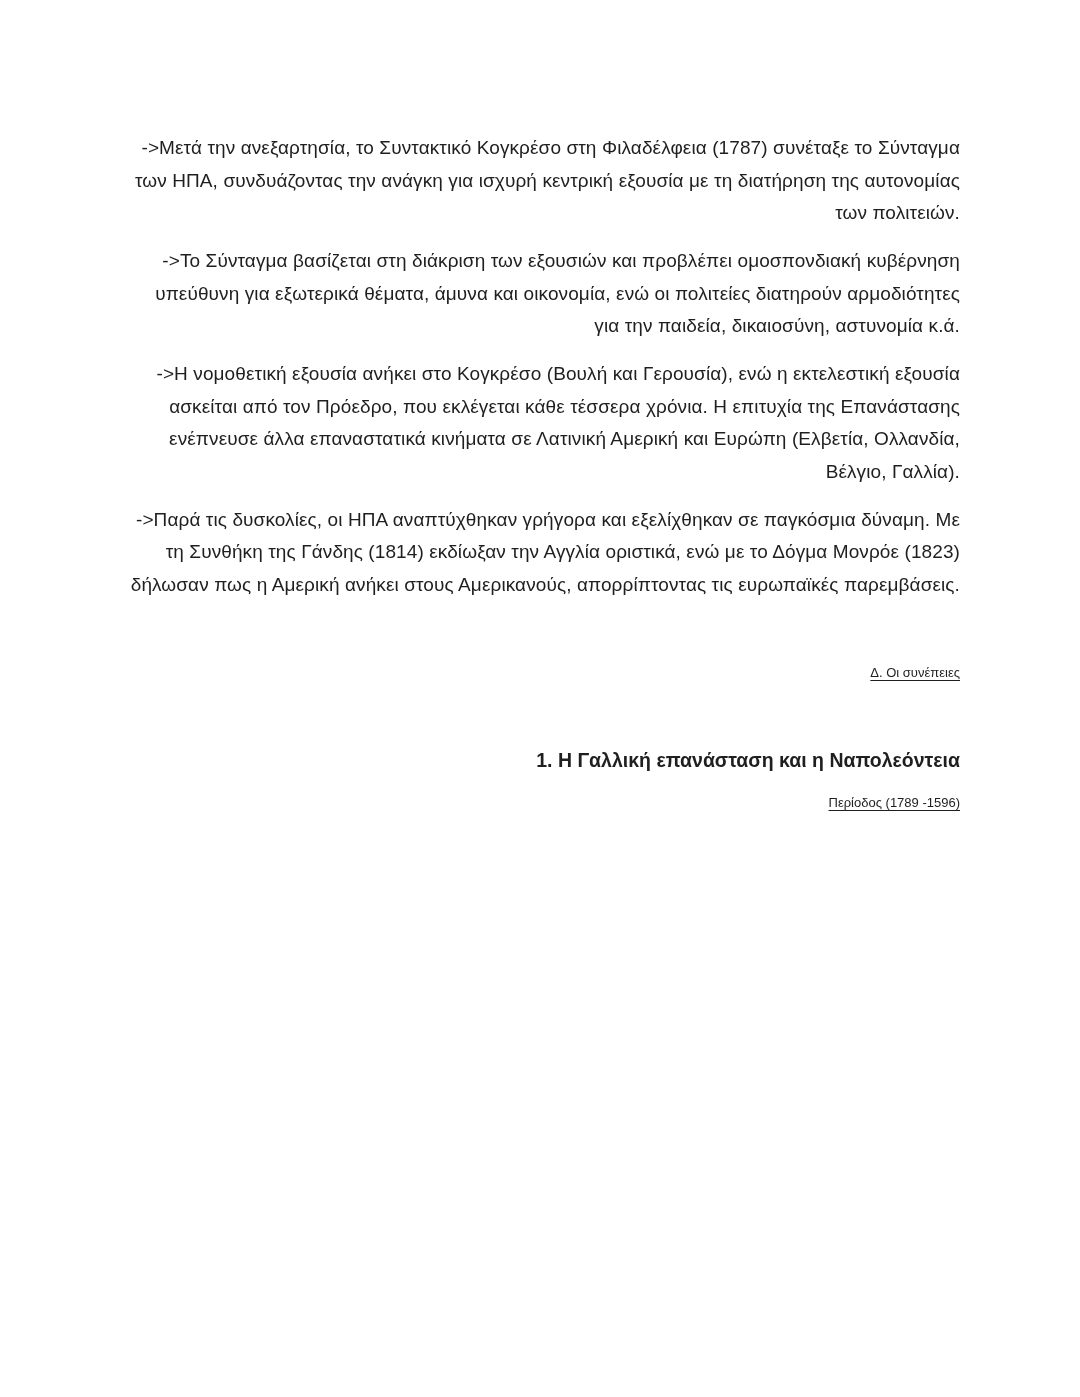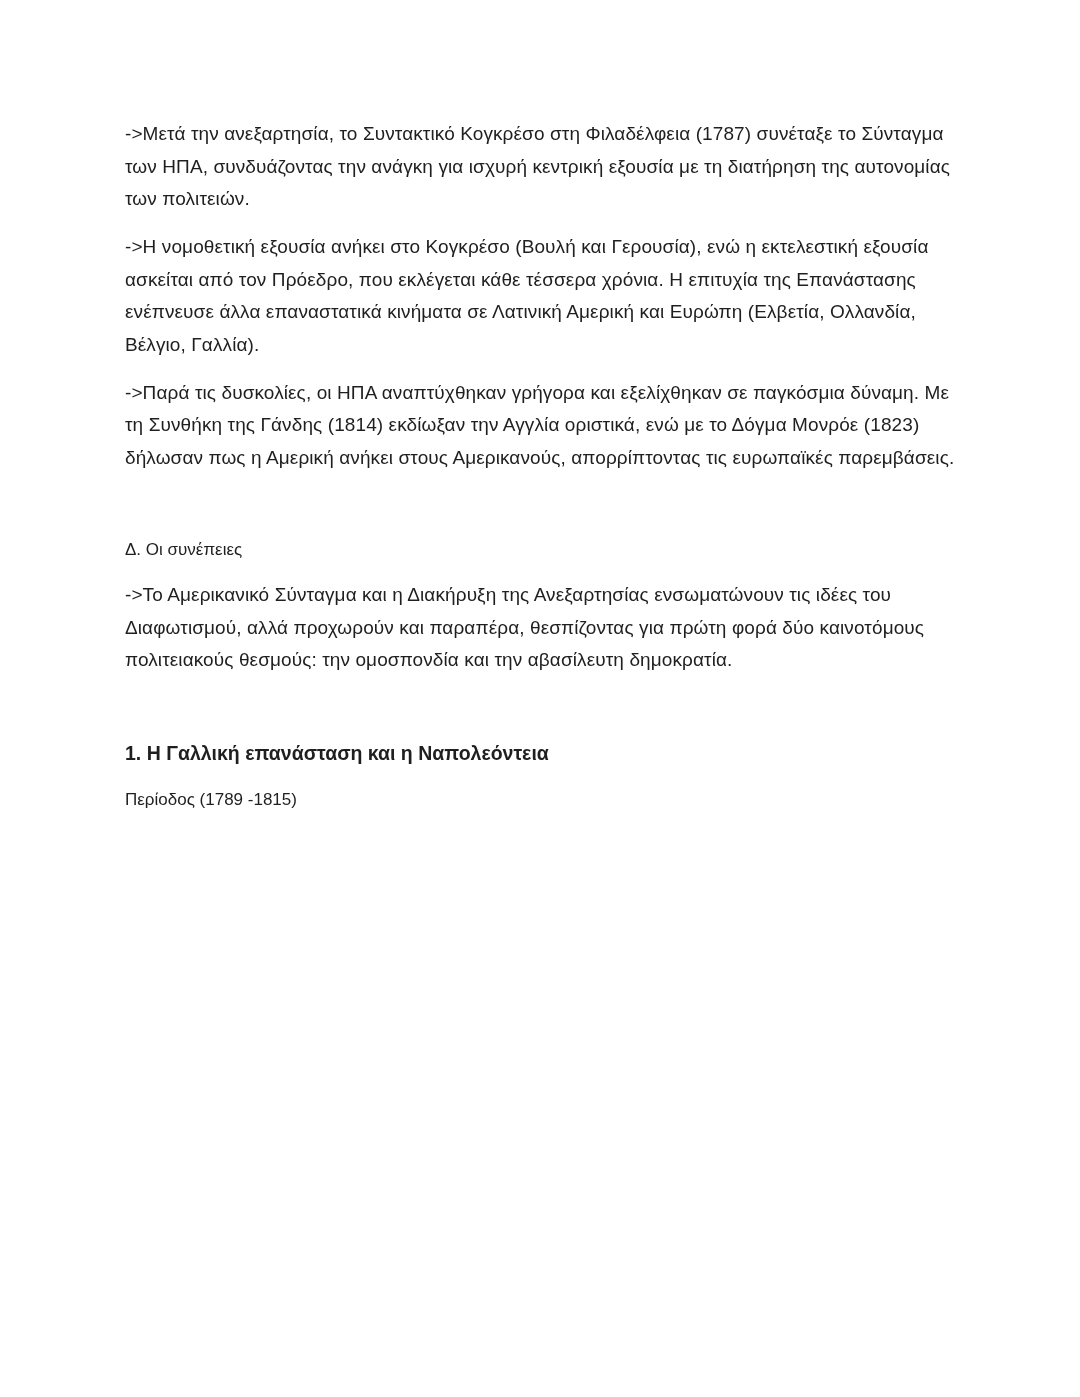--- a/index.html
+++ b/index.html
@@ -11,59 +11,61 @@
     width: 1080px;
     height: 1397px;
     position: relative;
     font-family: "Liberation Sans", "DejaVu Sans", sans-serif;
     color: #1f1f1f;
     -webkit-font-smoothing: antialiased;
   }
   .page {
     position: absolute;
     left: 125px;
-    top: 118px;
+    top: 132px;
     width: 835px;
+    text-align: right;
   }
   .para {
     font-size: 19px;
     line-height: 1.72;
     margin: 0 0 15px 0;
     font-weight: 400;
     letter-spacing: 0.1px;
   }
   .h-underline {
-    font-size: 17px;
+    font-size: 13px;
     line-height: 1.72;
     margin: 0 0 15px 0;
     font-weight: 400;
+    text-decoration: underline;
     text-underline-offset: 3px;
   }
   .h-bold {
     font-size: 19.5px;
     line-height: 1.7;
     margin: 0 0 15px 0;
     font-weight: 700;
   }
   .gap-section {
     height: 45px;
   }
 </style>
 </head>
 <body>
 
 <div class="page">
 
   <p class="para">-&gt;Μετά την ανεξαρτησία, το Συντακτικό Κογκρέσο στη Φιλαδέλφεια (1787) συνέταξε το Σύνταγμα των ΗΠΑ, συνδυάζοντας την ανάγκη για ισχυρή κεντρική εξουσία με τη διατήρηση της αυτονομίας των πολιτειών.</p>
+  <p class="para">-&gt;Το Σύνταγμα βασίζεται στη διάκριση των εξουσιών και προβλέπει ομοσπονδιακή κυβέρνηση υπεύθυνη για εξωτερικά θέματα, άμυνα και οικονομία, ενώ οι πολιτείες διατηρούν αρμοδιότητες για την παιδεία, δικαιοσύνη, αστυνομία κ.ά.</p>
   <p class="para">-&gt;Η νομοθετική εξουσία ανήκει στο Κογκρέσο (Βουλή και Γερουσία), ενώ η εκτελεστική εξουσία ασκείται από τον Πρόεδρο, που εκλέγεται κάθε τέσσερα χρόνια. Η επιτυχία της Επανάστασης ενέπνευσε άλλα επαναστατικά κινήματα σε Λατινική Αμερική και Ευρώπη (Ελβετία, Ολλανδία, Βέλγιο, Γαλλία).</p>
   <p class="para">-&gt;Παρά τις δυσκολίες, οι ΗΠΑ αναπτύχθηκαν γρήγορα και εξελίχθηκαν σε παγκόσμια δύναμη. Με τη Συνθήκη της Γάνδης (1814) εκδίωξαν την Αγγλία οριστικά, ενώ με το Δόγμα Μονρόε (1823) δήλωσαν πως η Αμερική ανήκει στους Αμερικανούς, απορρίπτοντας τις ευρωπαϊκές παρεμβάσεις.</p>
 
   <div class="gap-section"></div>
 
   <p class="h-underline">Δ. Οι συνέπειες</p>
-  <p class="para">-&gt;Το Αμερικανικό Σύνταγμα και η Διακήρυξη της Ανεξαρτησίας ενσωματώνουν τις ιδέες του Διαφωτισμού, αλλά προχωρούν και παραπέρα, θεσπίζοντας για πρώτη φορά δύο καινοτόμους πολιτειακούς θεσμούς: την ομοσπονδία και την αβασίλευτη δημοκρατία.</p>
 
   <div class="gap-section"></div>
 
   <p class="h-bold">1. Η Γαλλική επανάσταση και η Ναπολεόντεια</p>
-  <p class="h-underline">Περίοδος (1789 -1815)</p>
+  <p class="h-underline">Περίοδος (1789 -1596)</p>
 
 </div>
 
 </body></html>

